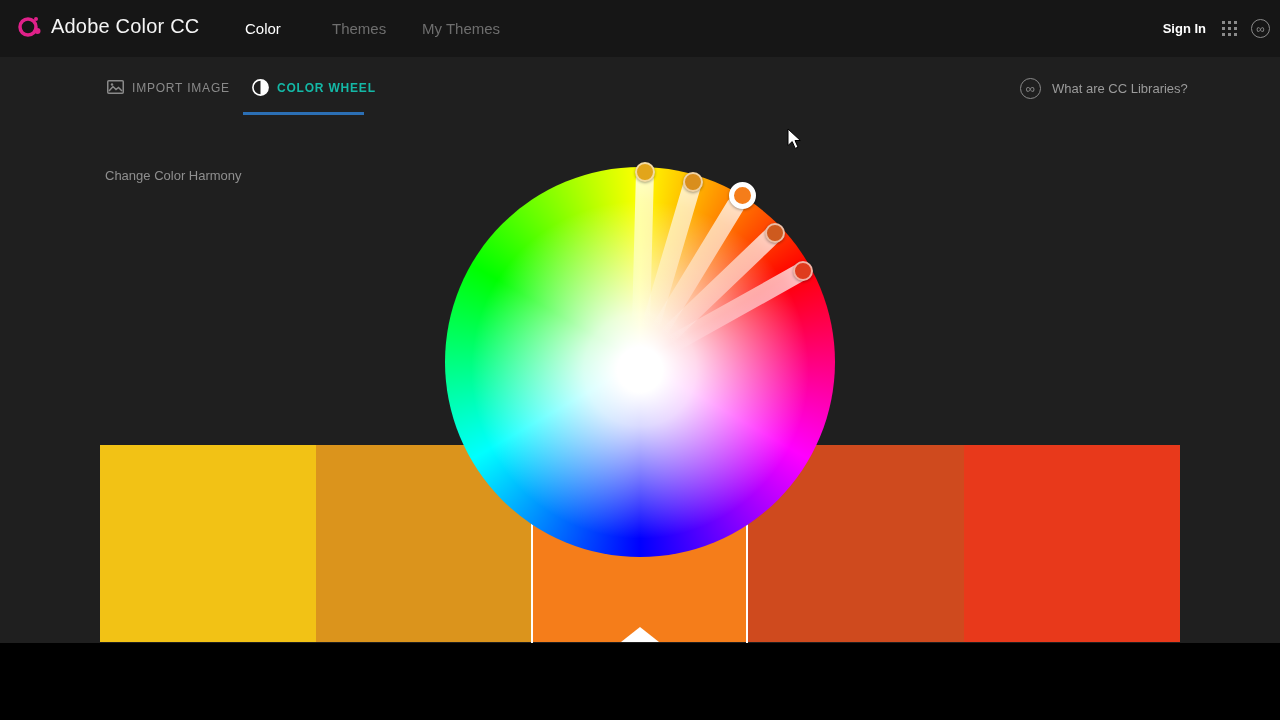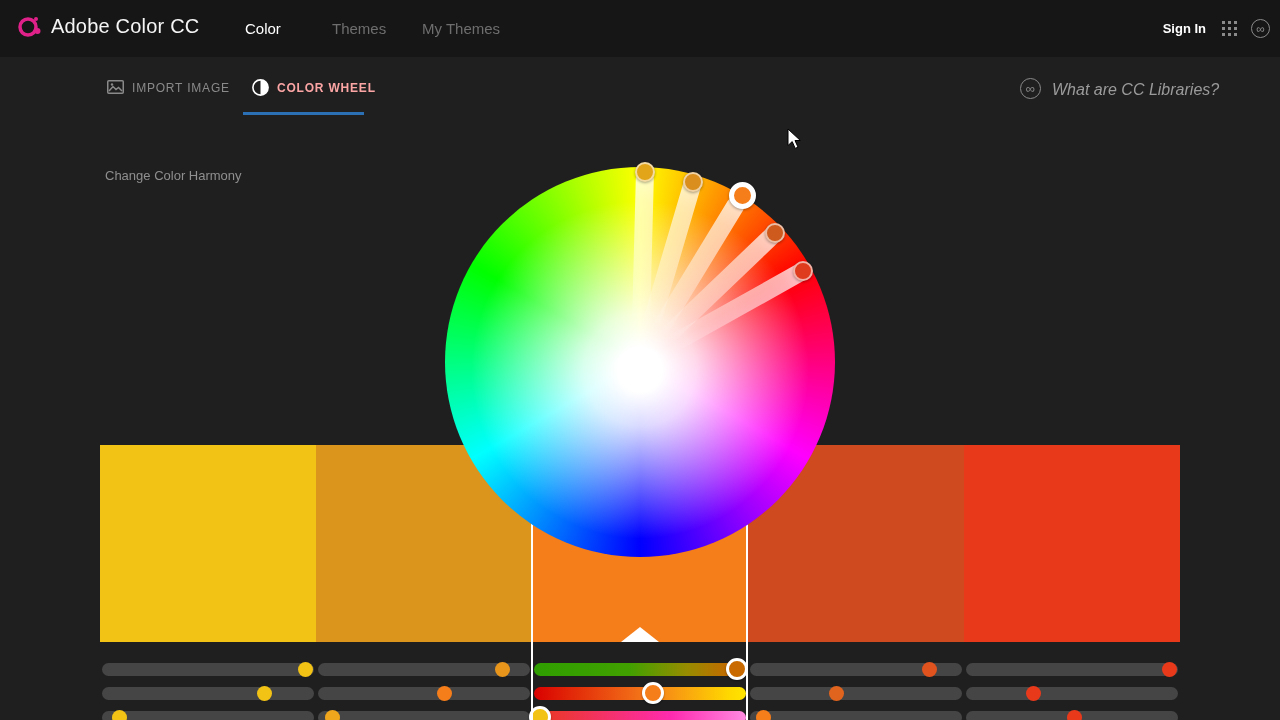--- a/index.html
+++ b/index.html
@@ -1,39 +1,39 @@
 <!DOCTYPE html>
 <html><head>
 <meta charset="utf-8">
 <style>
   * { margin:0; padding:0; box-sizing:border-box; }
   html,body { background:#000; font-family:"Liberation Sans", sans-serif; }
-  #app { position:relative; width:1280px; height:720px; background:#1f1f1f; overflow:hidden; cursor:default; }
+  #app { position:relative; width:1280px; height:643px; background:#1f1f1f; overflow:hidden; cursor:default; }
 
   
   .topbar { position:absolute; left:0; top:0; width:1280px; height:57px; background:#161616; z-index:50; }
   .brand { position:absolute; left:16px; top:13px; display:flex; align-items:center; gap:9px; cursor:pointer; }
   .brand-text { color:#f5f5f5; font-size:20px; letter-spacing:.2px; }
   .nav-item { position:absolute; top:20px; font-size:15px; color:#6e6e6e; cursor:pointer; }
   .nav-item.active { color:#ffffff; }
   .signin { position:absolute; top:21px; right:74px; color:#ffffff; font-size:13px; font-weight:bold; cursor:pointer; }
   .grid-icon { position:absolute; left:1222px; top:21px; cursor:pointer; }
   .cc-circle { width:19px; height:19px; border:1.5px solid #8a8a8a; border-radius:50%; color:#8a8a8a;
                display:flex; align-items:center; justify-content:center; font-size:12px; line-height:1; }
   .cc-circle::before { content:"∞"; }
   .topbar-cc { position:absolute; left:1251px; top:19px; cursor:pointer; }
 
   
   .tab-import-icon { position:absolute; left:107px; top:80px; }
   .tab-import-label { position:absolute; left:132px; top:81px; font-size:12px; letter-spacing:.8px; color:#8a8a8a; cursor:pointer; }
   .tab-wheel-icon { position:absolute; left:252px; top:79px; }
-  .tab-wheel-label { position:absolute; left:277px; top:81px; font-size:12px; letter-spacing:.8px; color:#fca5a5; font-weight:bold; cursor:pointer; }
+  .tab-wheel-label { position:absolute; left:277px; top:81px; font-size:12px; letter-spacing:.8px; color:#14b8a6; font-weight:bold; cursor:pointer; }
   .tab-underline { position:absolute; left:243px; top:112px; width:121px; height:3px; background:#2B6FB5; }
   .libraries-icon { position:absolute; left:1020px; top:78px; width:21px; height:21px; font-size:13px; cursor:pointer; }
-  .libraries-label { position:absolute; left:1052px; top:81px; font-size:16px; color:#9b9b9b; cursor:pointer;font-style:italic; }
+  .libraries-label { position:absolute; left:1052px; top:81px; font-size:13px; color:#9b9b9b; cursor:pointer; }
 
   
   .harmony-label { position:absolute; left:105px; top:168px; font-size:13px; color:#8f8f8f;text-align:center; }
   .dropdown { position:absolute; left:100px; top:199px; width:191px; height:31px; background:#2b2b2b;
               border:1px solid #3a3a3a; border-radius:3px; display:flex; align-items:center;
               padding:0 12px; color:#e4e4e4; font-size:13px; cursor:pointer; }
   .dropdown .chev { margin-left:auto; display:flex; }
 
   
   .save-btn { position:absolute; left:1033px; top:166px; width:147px; height:30px; border:none; border-radius:4px;

